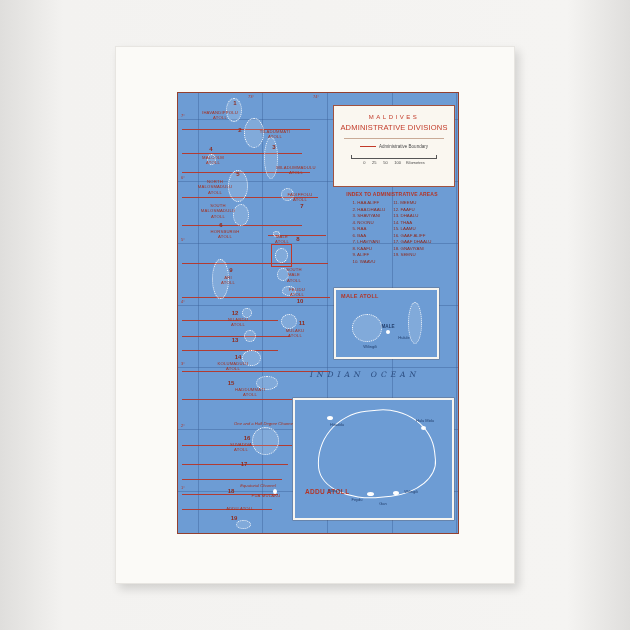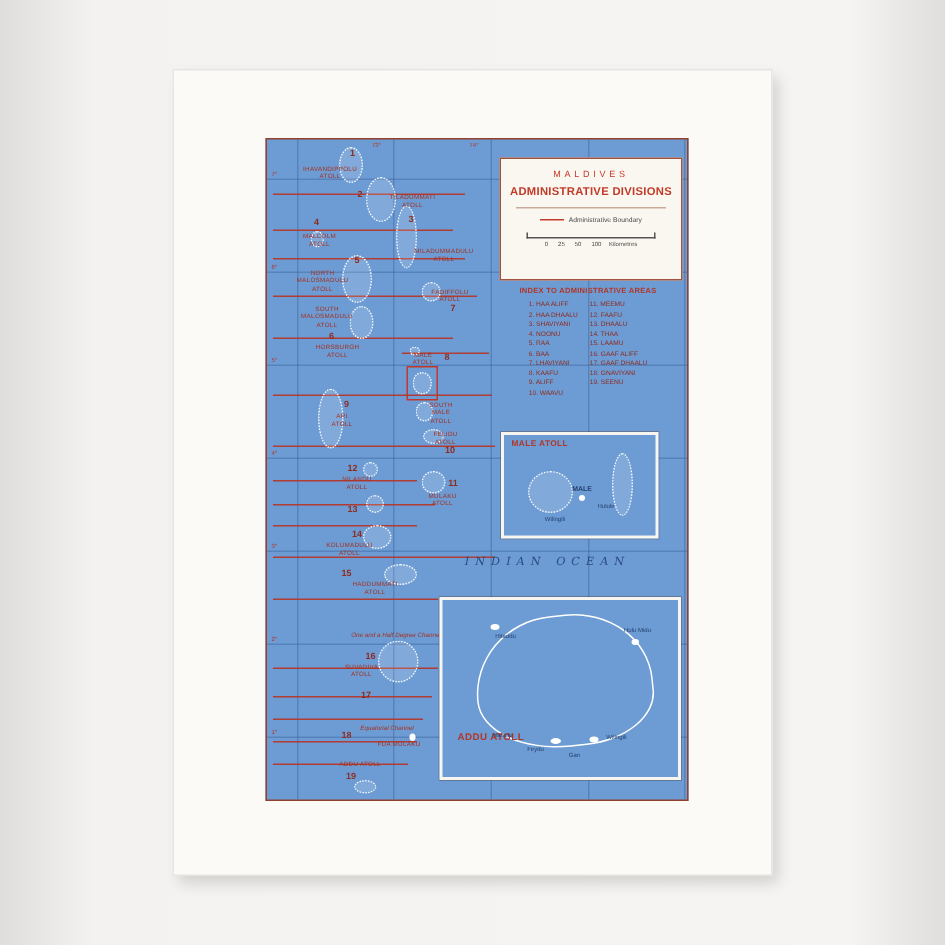--- a/index.html
+++ b/index.html
@@ -30,21 +30,21 @@
   .ocean{position:absolute;left:187px;top:281px;transform:translate(-50%,-50%);
     font-family:"DejaVu Serif",serif;font-style:italic;font-size:7.5px;letter-spacing:4px;
     color:#2c4d80;white-space:nowrap;z-index:1;}
   
   .malebox{position:absolute;left:93px;top:151px;width:21px;height:23px;
     border:1px solid #c0392b;box-sizing:border-box;z-index:1;}
   
   .titlebox{position:absolute;left:155px;top:12px;width:122px;height:82px;background:#faf7f0;
     border:1px solid #a0523f;box-sizing:border-box;text-align:center;padding-top:8px;z-index:2;}
   .country{font-size:6px;letter-spacing:2.5px;color:#c23a28;}
-  .maptitle{font-size:7.5px;font-weight:bold;color:#c23a28;margin-top:3px;letter-spacing:0.2px;}
+  .maptitle{font-size:7.5px;font-weight:normal;color:#c23a28;margin-top:3px;letter-spacing:0.2px;}
   .legendrow{margin:6px 10px 0 10px;border-top:1px solid #c9ab97;padding-top:5px;
     display:flex;align-items:center;justify-content:center;gap:3px;}
   .legendline{display:inline-block;width:16px;height:0;border-top:1.2px solid #c23a28;}
   .legendtext{font-size:4.5px;color:#4a4a4a;}
   .scalebar{margin:6px auto 1px auto;width:84px;height:3px;border:1px solid #555;border-top:none;}
   .scalerow{display:flex;justify-content:center;gap:5px;font-size:4px;color:#4a4a4a;}
   .scalerow span{white-space:pre;}
   
   .indexbox{position:absolute;left:158px;top:98px;width:112px;z-index:2;}
   .indexheading{font-size:5px;font-weight:bold;color:#b33527;text-align:center;

